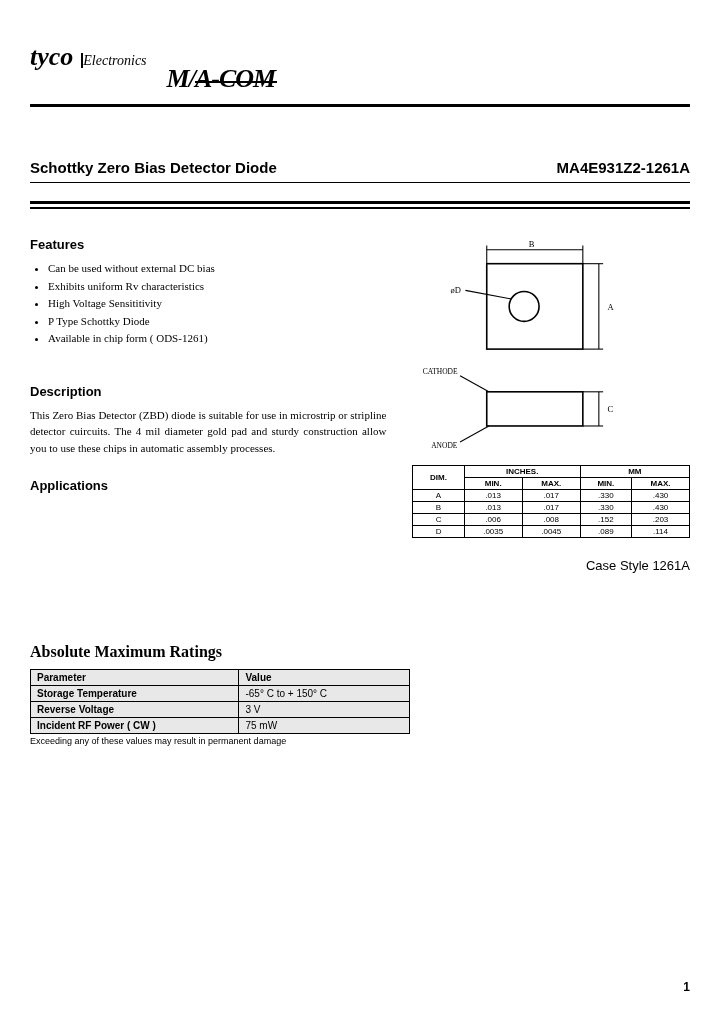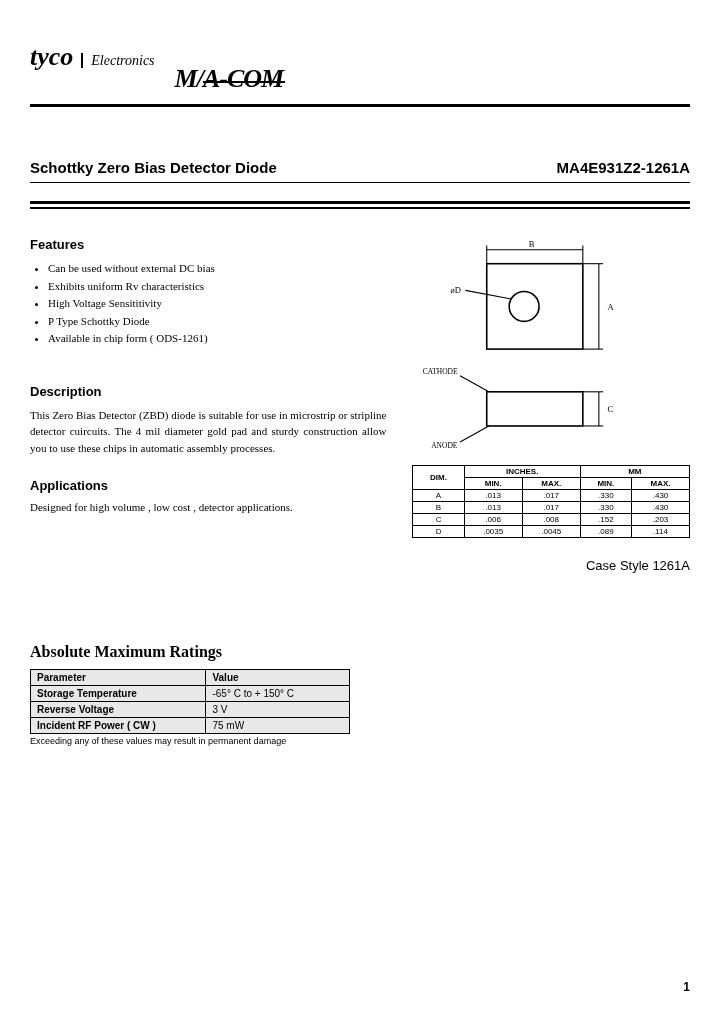--- a/index.html
+++ b/index.html
@@ -12,21 +12,21 @@
     position: relative;
     padding: 20px 30px;
   }
   .header-logos {
     display: flex;
     align-items: center;
     gap: 20px;
     margin-bottom: 10px;
   }
   .tyco-logo { font-style: italic; font-weight: bold; font-size: 26px; font-family: Georgia, serif; }
-  .electronics { font-size: 14px; font-style: italic; margin-left: 4px; border-left: 2px solid #000; padding-left: 8px; }
+  .electronics { font-size: 14px; font-style: italic; margin-left: 4px; border-left: 2px solid #000; padding-left: 0; }
   .macom { font-style: italic; font-weight: 900; font-size: 26px; letter-spacing: -1px; margin-top: 44px; }
   .macom .strike { position: relative; display: inline-block; }
   .macom .strike::after { content: ""; position: absolute; left: 0; right: -2px; top: 55%; height: 2px; background: #000; }
 
   .rule-thick { border: none; border-top: 3px solid #000; margin: 6px 0; }
   .rule-thin { border: none; border-top: 1px solid #000; margin: 2px 0; }
   .title-row {
     display: flex;
     justify-content: space-between;
     align-items: baseline;
@@ -59,21 +59,21 @@
   h3.amr {
     font-family: "Times New Roman", Times, serif;
     font-weight: bold;
     font-size: 16px;
     margin-bottom: 8px;
   }
   table.ratings {
     border-collapse: collapse;
     font-family: Arial, Helvetica, sans-serif;
     font-size: 10px;
-    width: 320px;
+    width: 380px;
   }
   table.ratings td, table.ratings th {
     border: 1px solid #000;
     padding: 2px 6px;
     text-align: left;
     background: #e8e8e8;
   }
   .ratings-note { font-family: Arial, Helvetica, sans-serif; font-size: 9px; margin-top: 2px; }
 
   .page-num { position: absolute; bottom: 18px; right: 30px; font-family: Arial, sans-serif; font-weight: bold; font-size: 12px; }
@@ -132,21 +132,20 @@
     </ul>
 
     <div class="spacer-sm"></div>
 
     <h3 class="section">Description</h3>
     <p class="desc-text">This Zero Bias Detector (ZBD) diode is suitable for use in microstrip or stripline detector cuircuits.  The 4 mil diameter gold pad and sturdy construction allow you to use these chips in automatic assembly processes.</p>
 
     <div class="spacer-md"></div>
 
     <h3 class="section">Applications</h3>
-    <p class="app-text">Designed for high volume , low cost , detector applications.</p>
 
   </div>
 
   <div class="right-col">
 
     <svg class="diagram" viewBox="0 0 260 200">
 
       <rect x="70" y="25" width="90" height="80" fill="none" stroke="#000" stroke-width="1.5"></rect>
       <circle cx="105" cy="65" r="14" fill="none" stroke="#000" stroke-width="1.5"></circle>
 

